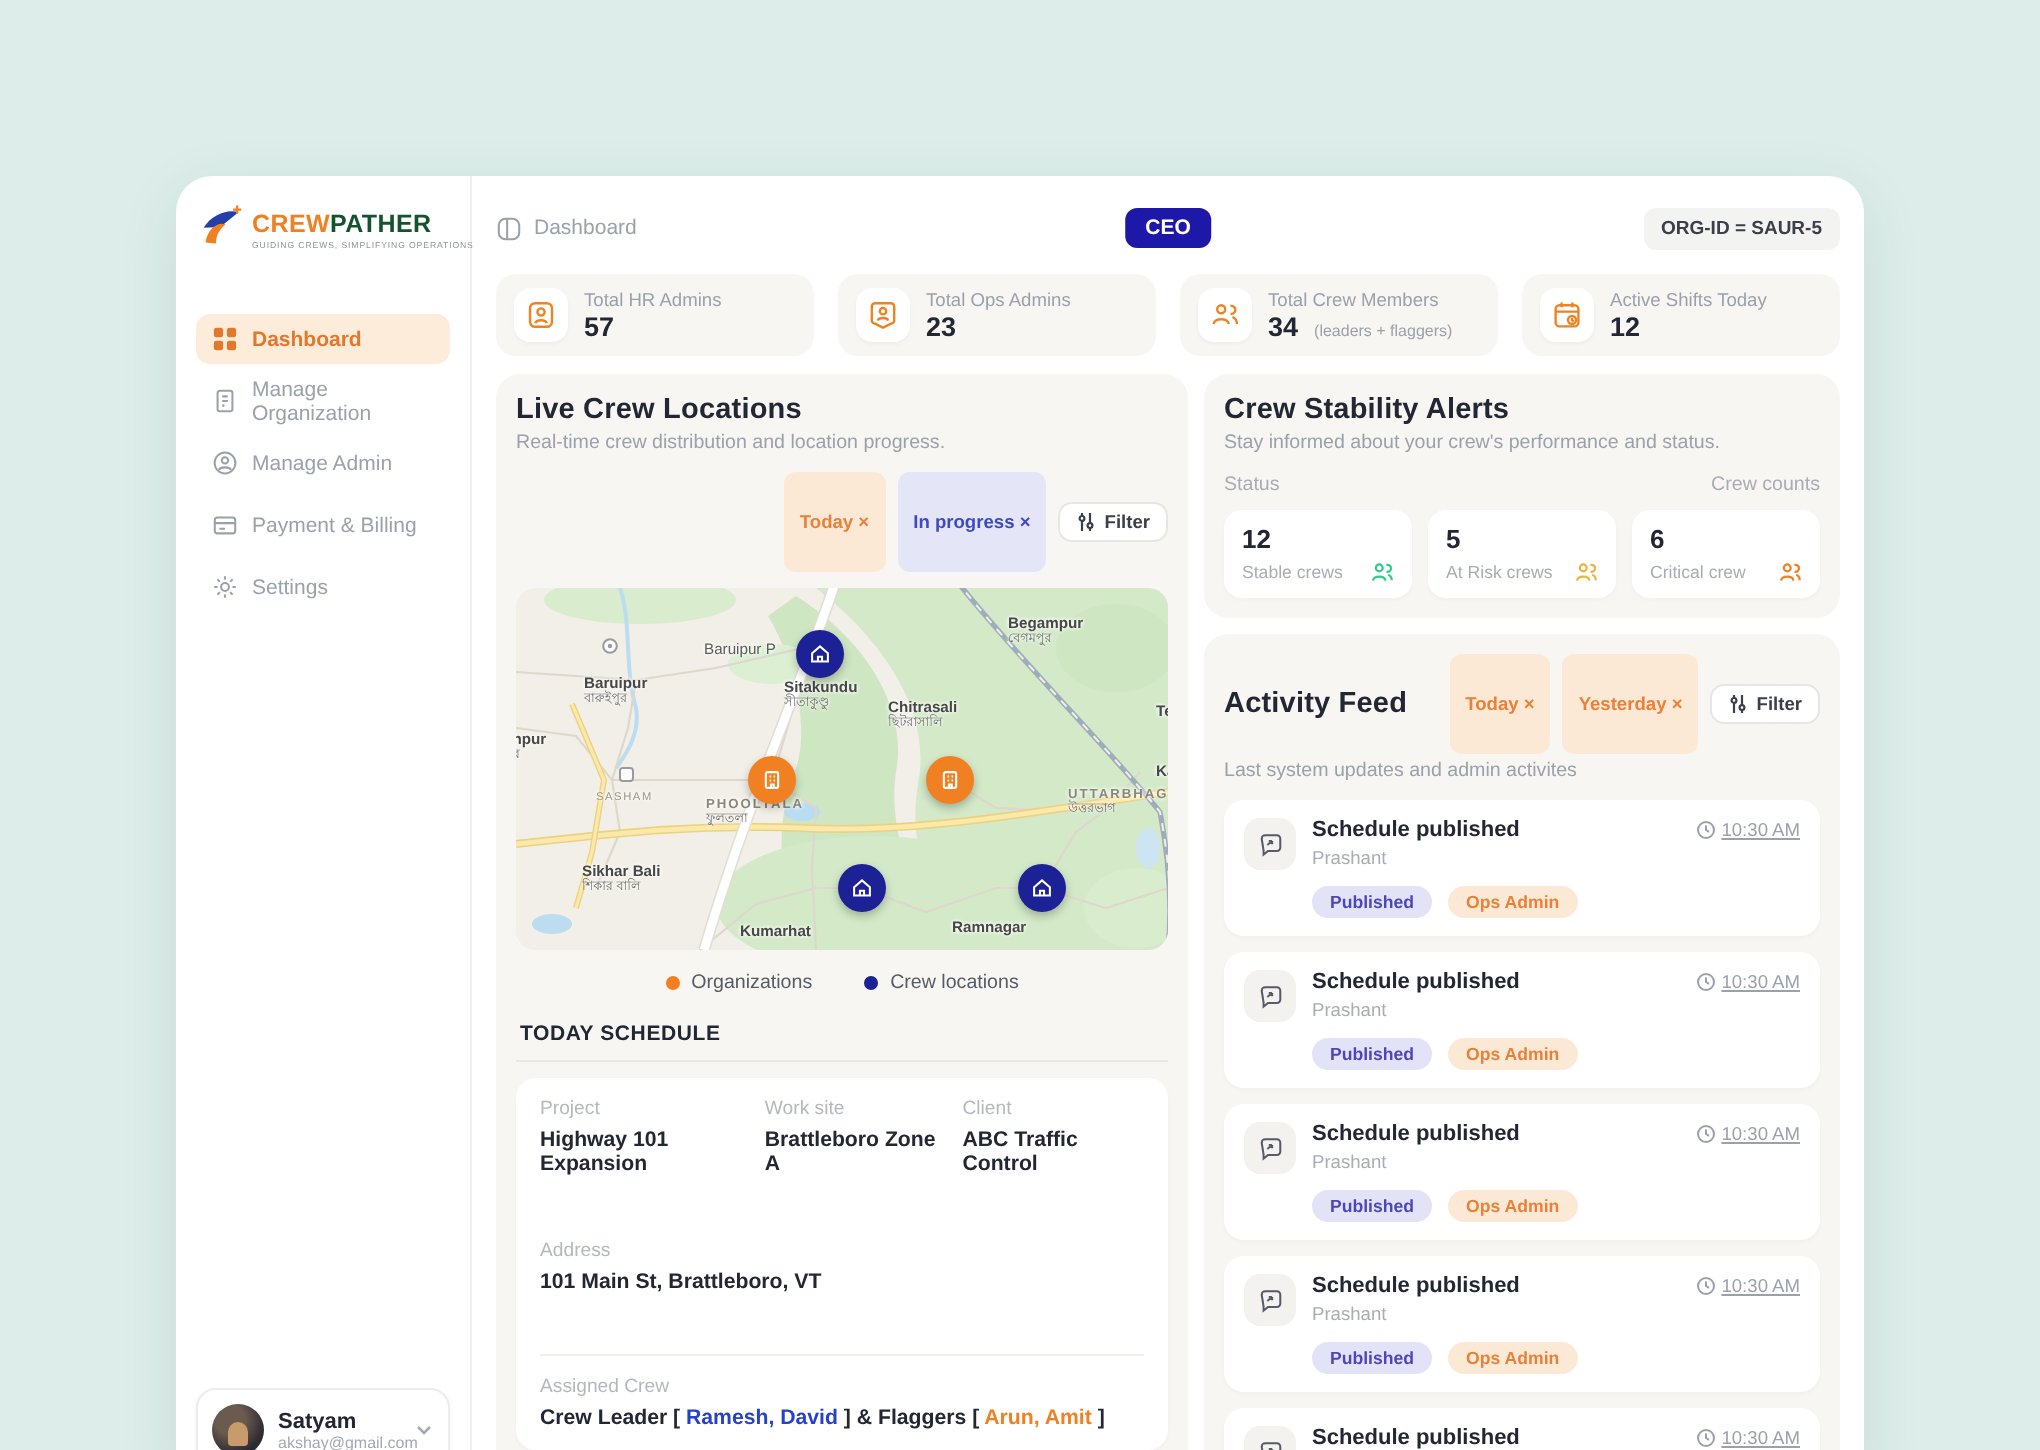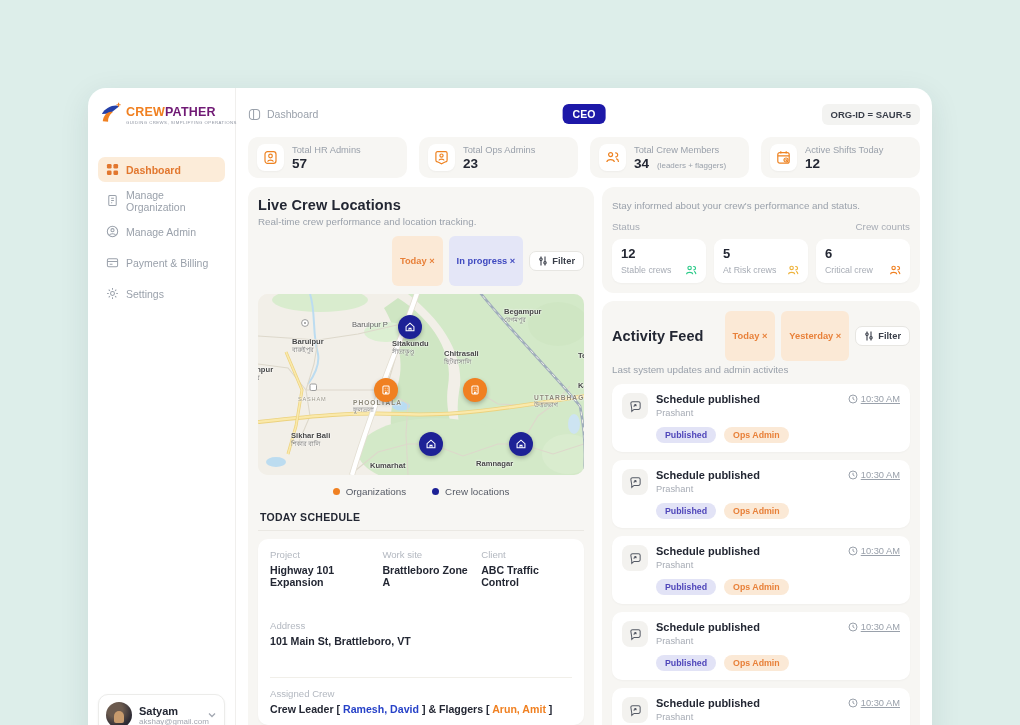--- a/index.html
+++ b/index.html
@@ -10,21 +10,21 @@
     background:#fff; border-radius:18px; box-shadow:0 8px 30px rgba(30,50,60,.10);
     display:flex; overflow:hidden; }
 
   
   .sidebar { width:148px; border-right:1px solid #f0efed; padding:14px 10px 12px 10px;
     display:flex; flex-direction:column; flex-shrink:0; }
   .logo-row { display:flex; align-items:flex-start; gap:4px; padding-left:2px; }
   .logo-mark { width:22px; height:22px; flex-shrink:0; }
   .brand-wrap { flex:1; }
   .brand { font-size:12.5px; font-weight:800; letter-spacing:.2px; line-height:14px; margin-top:3px; }
-  .brand .crew { color:#f08021; } .brand .pather { color:#701a75; }
+  .brand .crew { color:#f08021; } .brand .pather { color:#14532d; }
   .tagline { font-size:4.3px; color:#8d93a0; letter-spacing:.45px; margin-top:1px; white-space:nowrap; }
   .moon-btn { width:16px; height:16px; color:#8d93a0; cursor:pointer; margin-top:2px; }
   .nav { margin-top:32px; display:flex; flex-direction:column; gap:6px; }
   .nav-item { display:flex; align-items:center; gap:7px; height:25px; padding:0 8px;
     border-radius:7px; font-size:10.5px; color:#9aa1ab; cursor:pointer; }
   .nav-item svg { width:13px; height:13px; flex-shrink:0; }
   .nav-item.active { background:#fcecd9; color:#e2772e; font-weight:700; }
   .sidebar-spacer { flex:1; }
   .user-card { border:1px solid #ececea; border-radius:10px; background:#fff;
     box-shadow:0 1px 3px rgba(0,0,0,.05); padding:7px 7px; display:flex; align-items:center; gap:7px; cursor:pointer; }
@@ -292,21 +292,21 @@
           <div class="stat-value">12</div>
         </div>
       </div>
     </div>
 
     <div class="columns">
 
       <div class="col-left">
         <div class="section">
           <div class="section-title">Live Crew Locations</div>
-          <div class="section-sub">Real-time crew performance and location tracking.</div>
+          <div class="section-sub">Real-time crew distribution and location progress.</div>
 
           <div class="chip-row">
             <span class="chip orange">Today ×</span>
             <span class="chip indigo">In progress ×</span>
             <button class="filter-btn">
               <svg viewBox="0 0 10 10" fill="none" stroke="currentColor" stroke-width="1.1">
                 <path d="M3,0.5 V9.5 M7,0.5 V9.5"></path>
                   <circle cx="3" cy="3.2" r="1.2" fill="#fff"></circle>
                   <circle cx="7" cy="6.8" r="1.2" fill="#fff"></circle>
               </svg>
@@ -490,20 +490,21 @@
               <span class="rv completed">COMPLETED</span>
             </div>
 
           </div>
         </div>
       </div>
 
       <div class="col-right">
 
         <div class="section">
+          <div class="section-title">Crew Stability Alerts</div>
           <div class="section-sub">Stay informed about your crew's performance and status.</div>
           <div class="stab-cols">
             <span>Status</span>
             <span>Crew counts</span>
           </div>
           <div class="stab-cards">
             <div class="stab-card">
               <div class="stab-value">12</div>
               <div class="stab-bottom">
                 <span class="stab-label">Stable crews</span>

